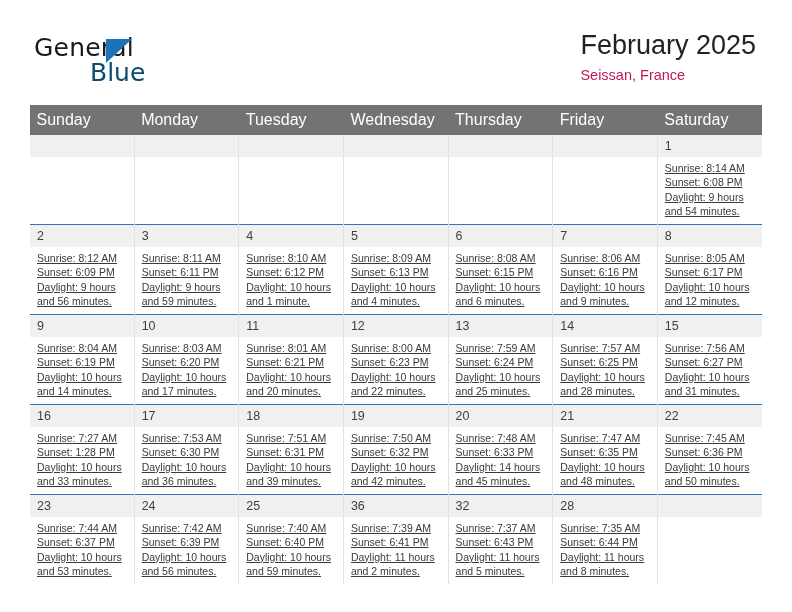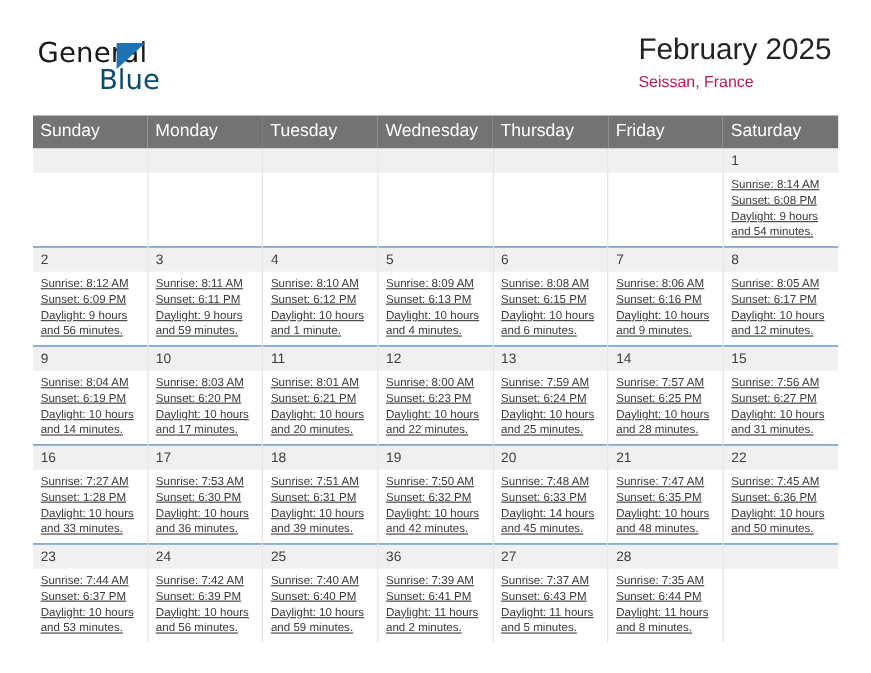--- a/index.html
+++ b/index.html
@@ -409,21 +409,21 @@
             </td>
             <td class="">
               <div class="daynum">36</div>
               <div class="cell-body">
                 <div>Sunrise: 7:39 AM</div>
                 <div>Sunset: 6:41 PM</div>
                 <div class="daylight-line">Daylight: 11 hours and 2 minutes.</div>
               </div>
             </td>
             <td class="">
-              <div class="daynum">27</div>
+              <div class="daynum">32</div>
               <div class="cell-body">
                 <div>Sunrise: 7:37 AM</div>
                 <div>Sunset: 6:43 PM</div>
                 <div class="daylight-line">Daylight: 11 hours and 5 minutes.</div>
               </div>
             </td>
             <td class="">
               <div class="daynum">28</div>
               <div class="cell-body">
                 <div>Sunrise: 7:35 AM</div>

